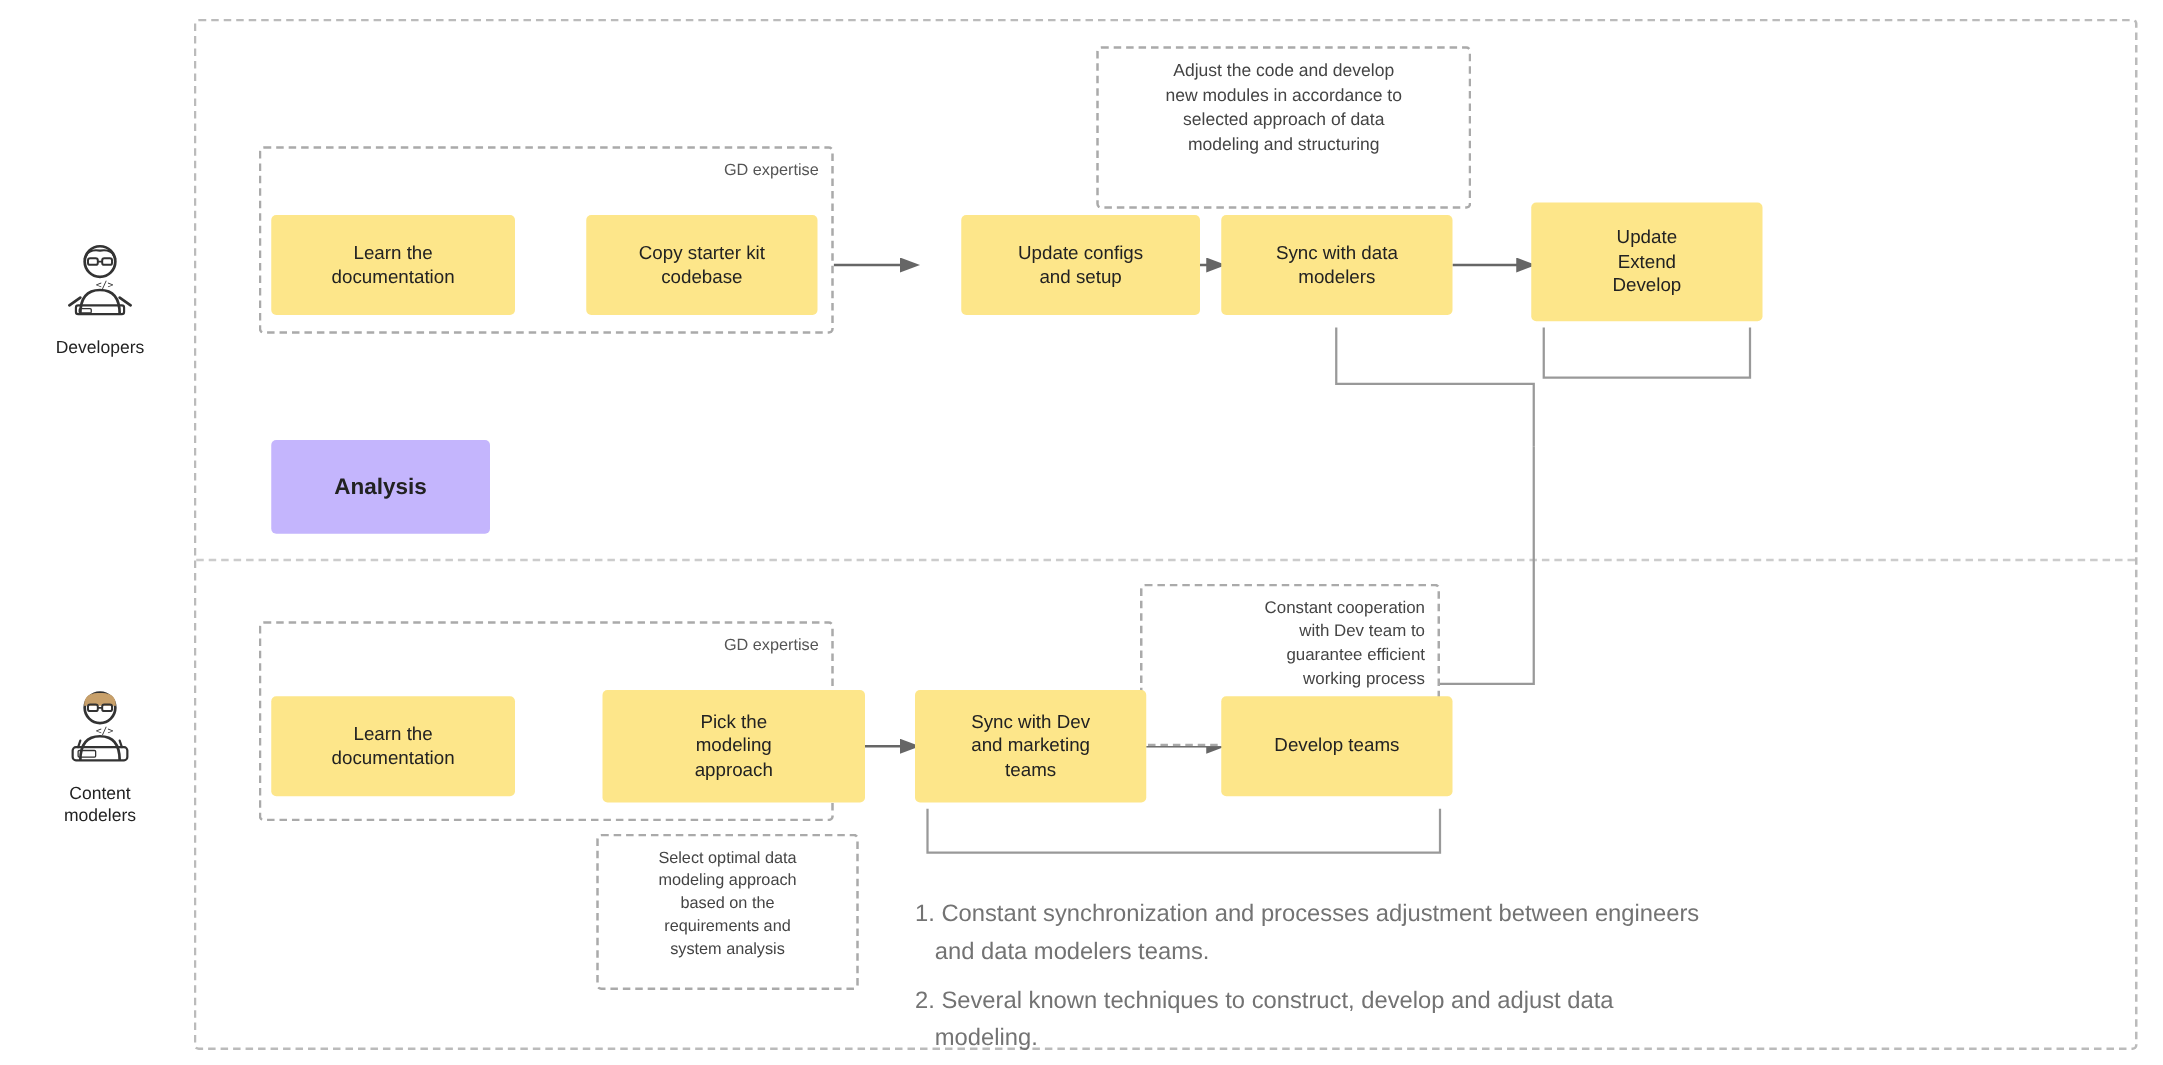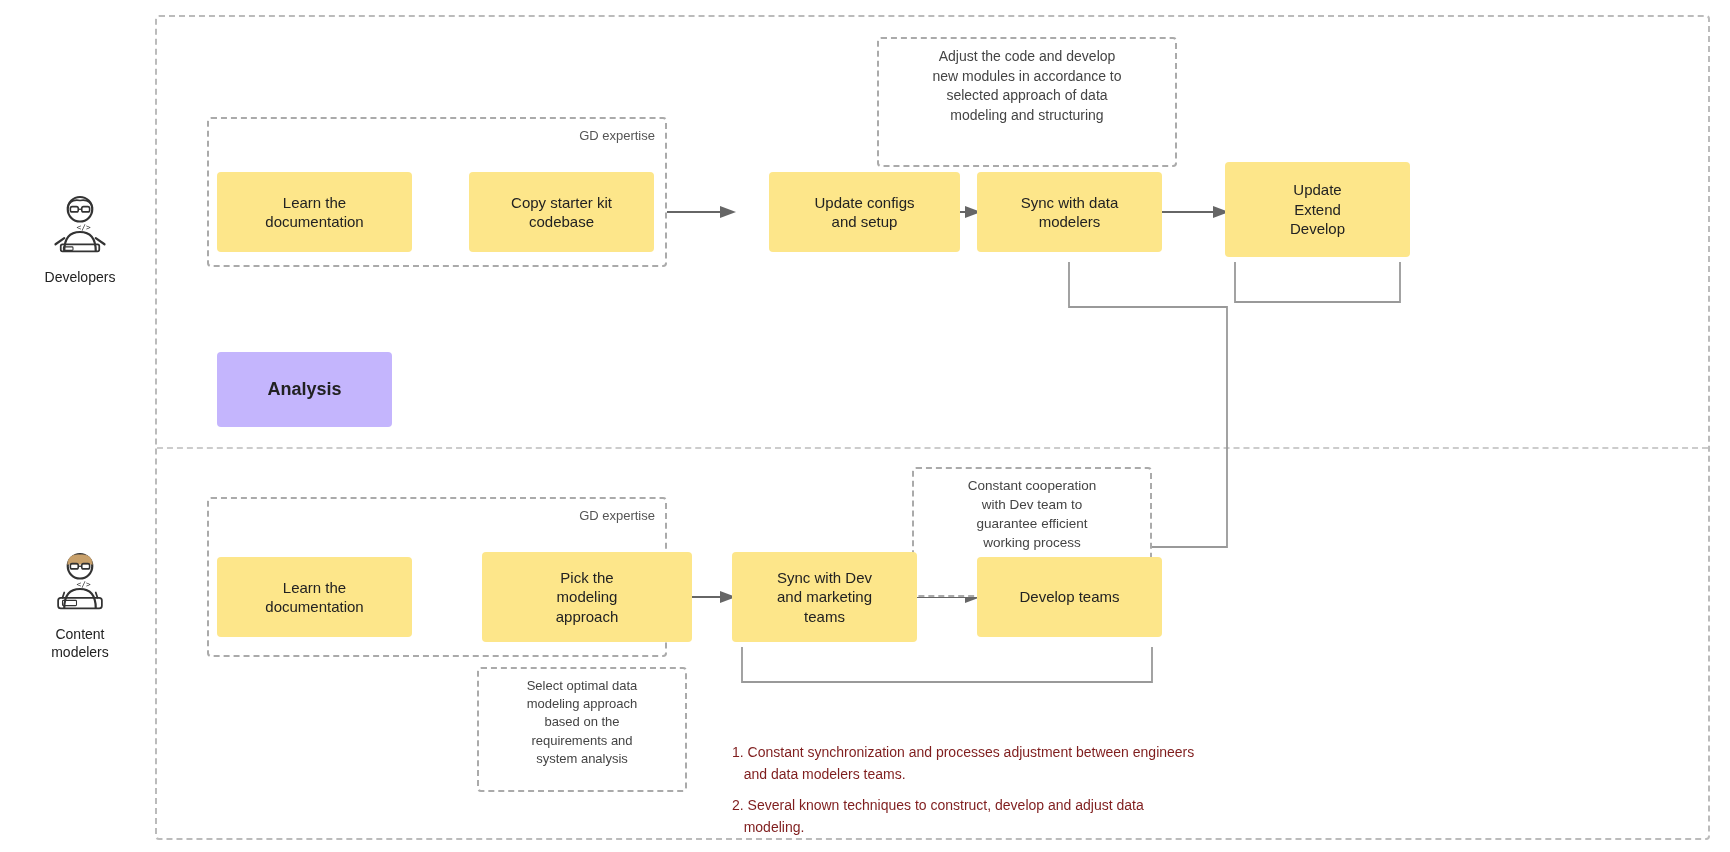--- a/index.html
+++ b/index.html
@@ -120,24 +120,23 @@
       top: 0;
       left: 0;
       width: 100%;
       height: 100%;
       pointer-events: none;
     }
 
     
     .notes-text {
       position: absolute;
-      font-size: 14px;
-      color: #7f1d1d;
+      font-size: 19px;
+      color: #737373;
       line-height: 1.6;
-      margin-top: 24px;
     }
   </style>
 </head>
 <body>
 
 <div class="diagram-container">
 
   <div class="roles-panel">
 
     <div class="role-item">
@@ -253,21 +252,21 @@
     </svg>
 
     <div class="flow-box flow-box-orange" style="left: 60px; top: 335px; width: 175px; height: 75px; font-size: 18px; font-weight: 700;">
       <span>Analysis</span>
     </div>
 
     <div class="annotation-box" style="left: 50px; top: 480px; width: 460px; height: 160px;">
       <span class="annotation-label">GD expertise</span>
     </div>
 
-    <div class="annotation-box" style="left: 755px; top: 450px; width: 240px; height: 130px; text-align: center; font-size: 13.5px;">
+    <div class="annotation-box" style="left: 755px; top: 450px; width: 240px; height: 130px; font-size: 13.5px;">
       <span>Constant cooperation<br>with Dev team to<br>guarantee efficient<br>working process</span>
     </div>
 
     <div class="annotation-box" style="left: 320px; top: 650px; width: 210px; height: 125px; text-align: center; font-size: 13px;">
       <span>Select optimal data<br>modeling approach<br>based on the<br>requirements and<br>system analysis</span>
     </div>
 
     <div class="flow-box" style="left: 60px; top: 540px; width: 195px; height: 80px;">
       <span>Learn the<br>documentation</span>
     </div>

